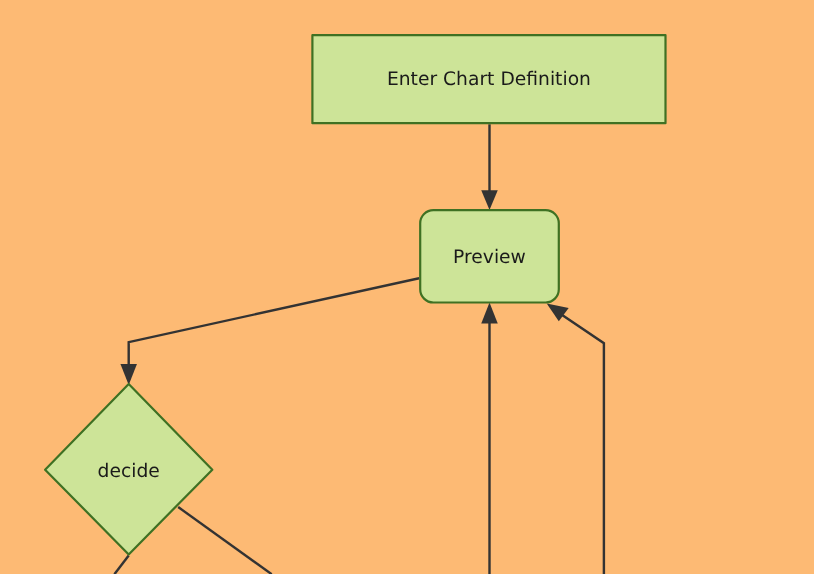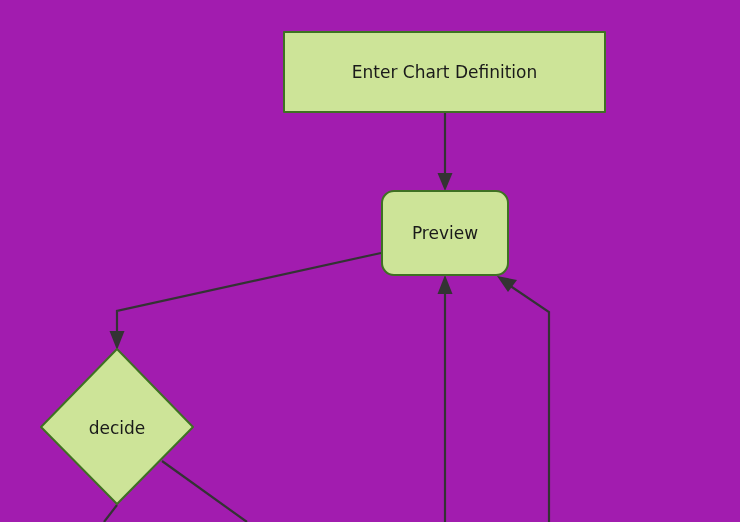--- a/index.html
+++ b/index.html
@@ -44,21 +44,21 @@
   .node-label {
     dominant-baseline: middle;
     text-anchor: middle;
     font-family: "DejaVu Sans", sans-serif;
     font-weight: 400;
   }
 </style>
 </head>
 <body style="background: rgb(255, 255, 255);">
 
-<div id="canvas" style="background: #a21caf;">
+<div id="canvas" style="background: #fdba74;">
   <svg id="flow-svg" viewBox="0 0 740 522" xmlns="http://www.w3.org/2000/svg">
 
     <g>
 
       <g>
         <path class="edge-line" d="M445,113 L445,181" stroke="#333333"></path>
         <path class="arrow-head" d="M445,191 L437.5,173 L452.5,173 Z" fill="#333333"></path>
       </g>
 
       <g>

